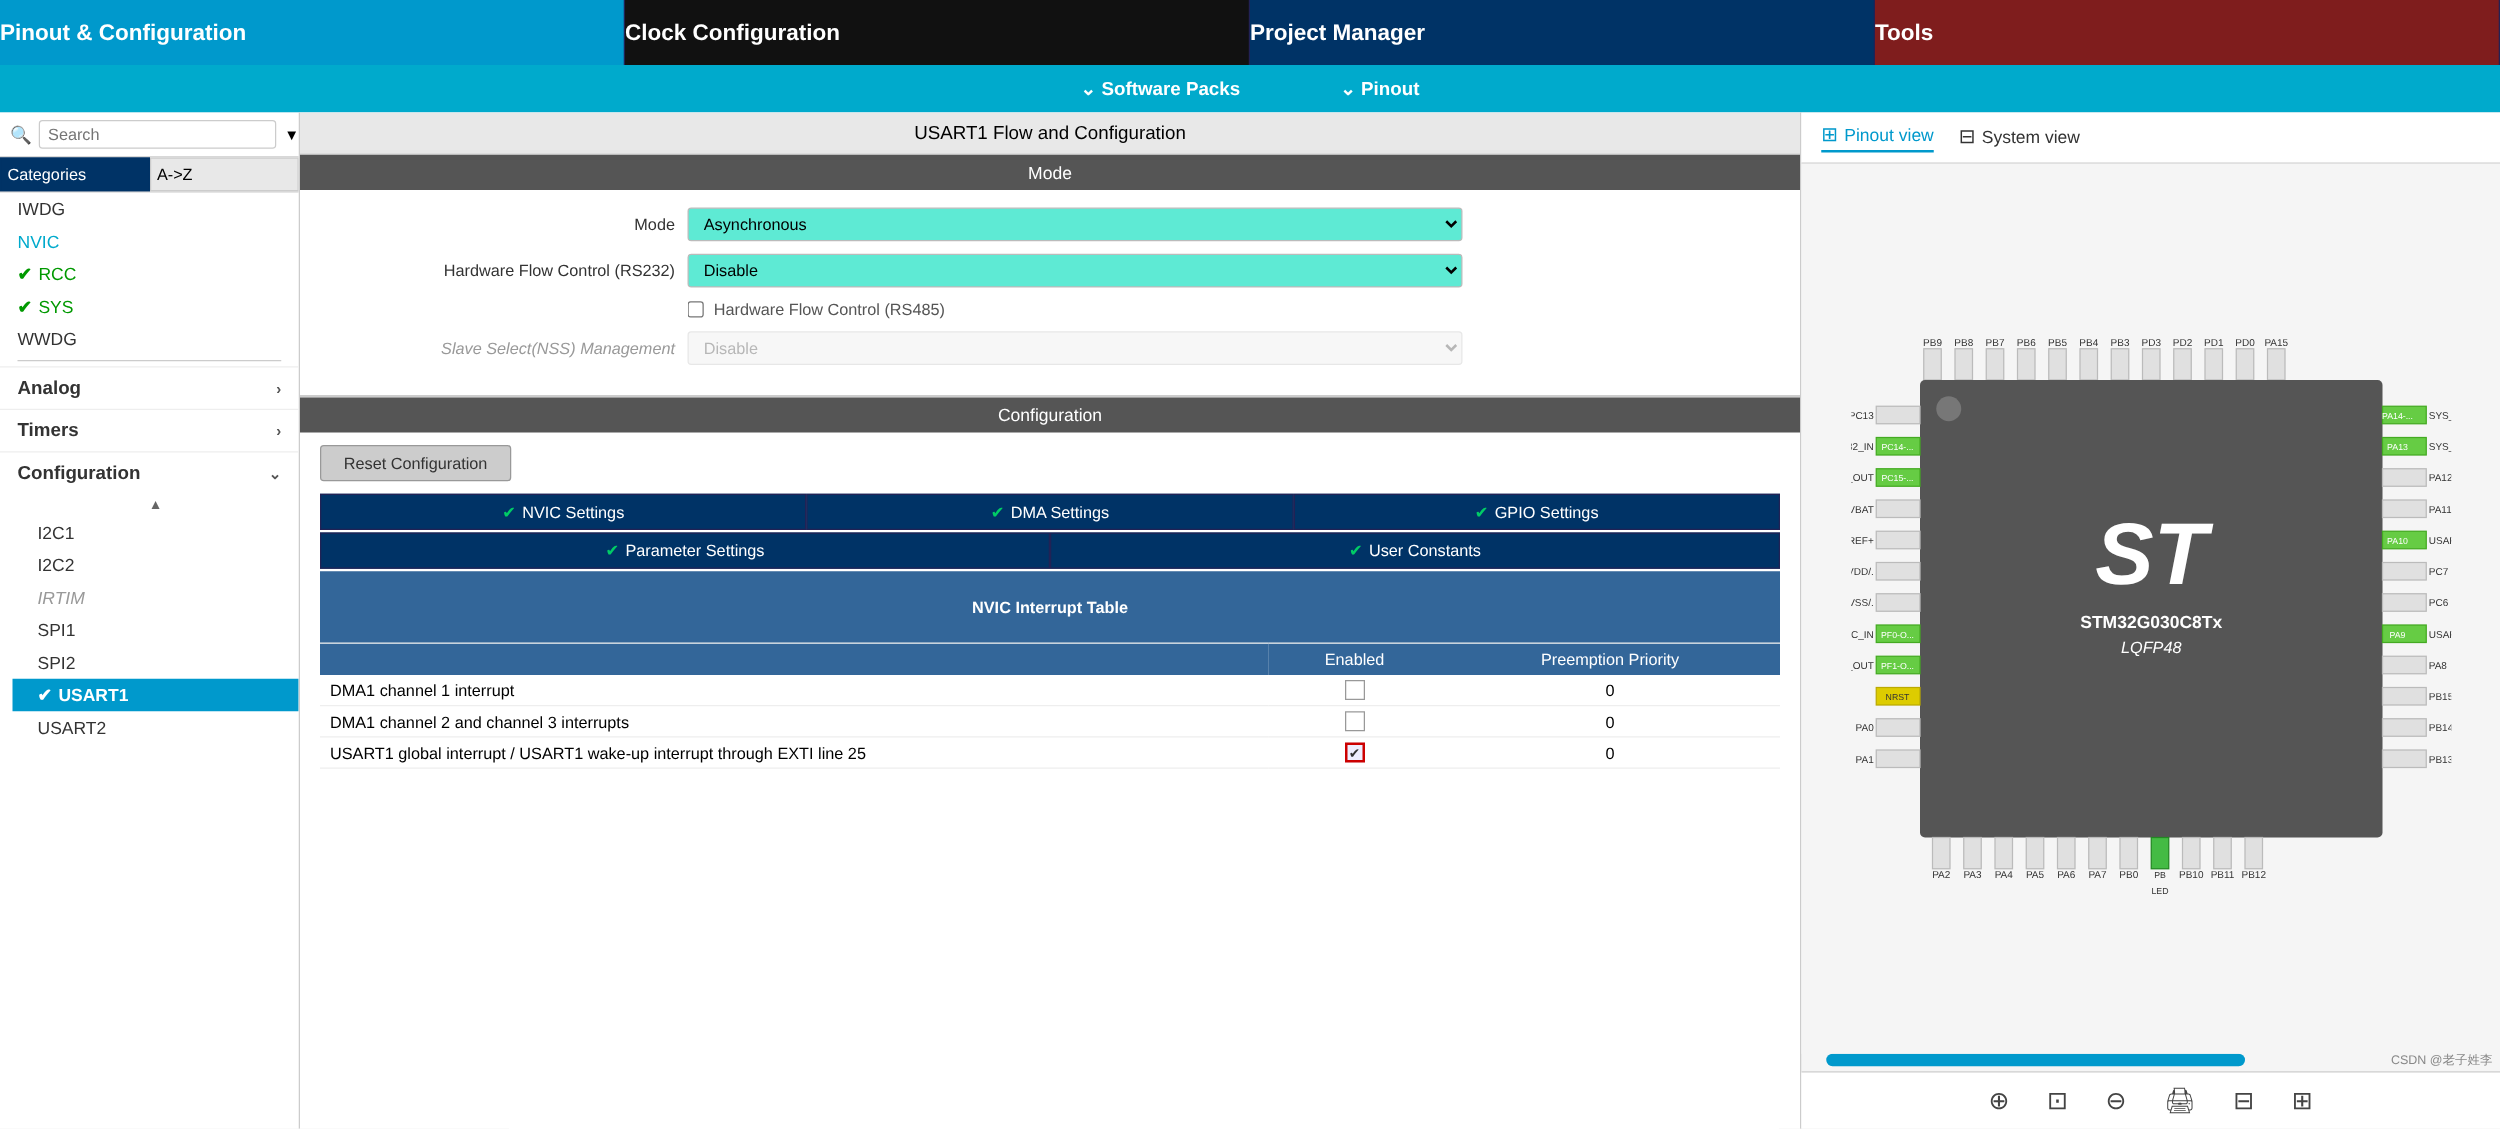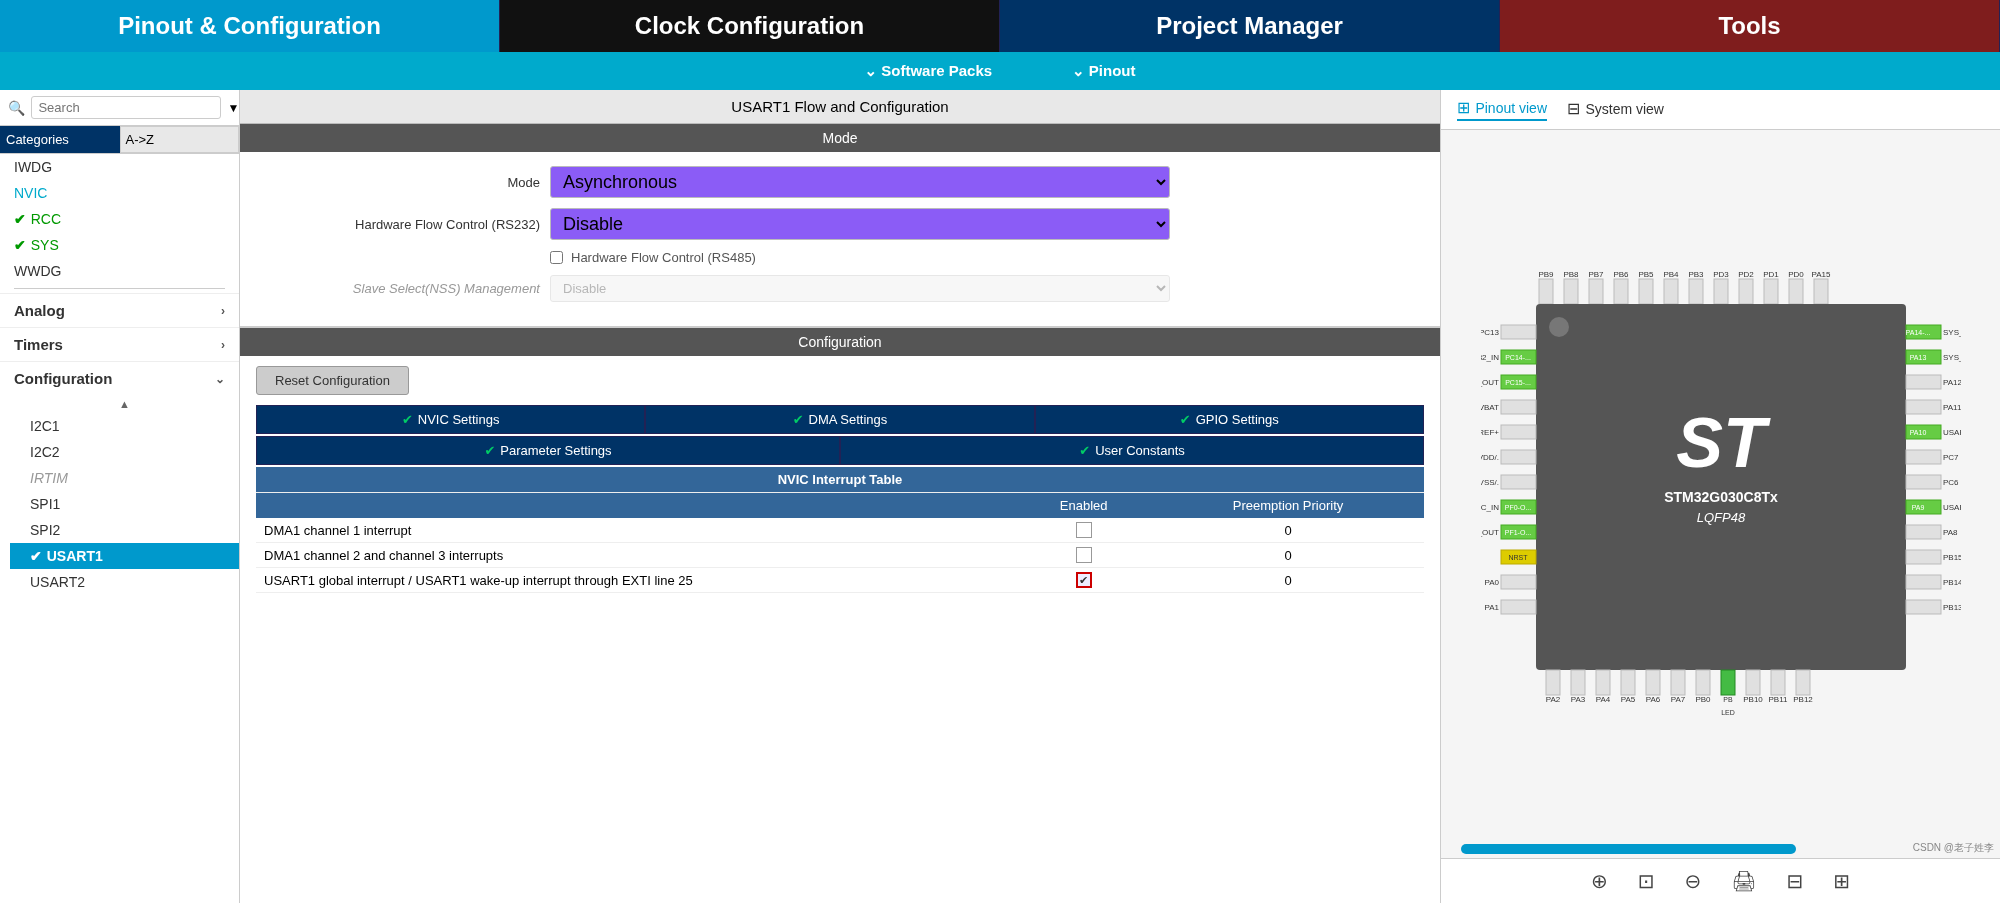--- a/index.html
+++ b/index.html
@@ -8,23 +8,23 @@
     
     .top-nav {
       display: flex;
       height: 52px;
       background: #003366;
     }
     .top-nav-tab {
       flex: 1;
       display: flex;
       align-items: center;
-      justify-content: center;
+      justify-content: flex-start;
       color: #fff;
-      font-size: 24px;
+      font-size: 18px;
       font-weight: bold;
       cursor: pointer;
       border-right: 1px solid #225;
     }
     .top-nav-tab:first-child { background: #0099cc; }
     .top-nav-tab:nth-child(2) { background: #111; }
     .top-nav-tab:nth-child(3) { background: #003366; }
     .top-nav-tab:nth-child(4) { background: #7f1d1d; }
 
     
@@ -169,24 +169,24 @@
     }
     .form-label {
       width: 280px;
       font-size: 13px;
       color: #333;
       text-align: right;
     }
     .form-select {
       flex: 1;
       padding: 4px 8px;
-      font-size: 18px;
+      font-size: 13px;
       border: 1px solid #bbb;
       border-radius: 3px;
-      background: #8b5cf6;
+      background: #5eead4;
       max-width: 620px;
     }
     .form-checkbox-row {
       display: flex;
       align-items: center;
       margin-bottom: 10px;
       padding-left: 290px;
       gap: 8px;
       font-size: 13px;
       color: #555;
@@ -540,21 +540,21 @@
         </div>
         <div class="config-tab">
           <span class="icon-check">✔</span>
           <span>User Constants</span>
         </div>
       </div>
 
       <table class="nvic-table">
         <thead>
           <tr class="header-row">
-            <td colspan="3" style="background:#336699;color:#fff;text-align:center;padding:5px;font-weight:bold;">
+            <td colspan="3" style="background:#336699;color:#fff;text-align:center;padding:21px;font-weight:bold;">
               <span>NVIC Interrupt Table</span>
             </td>
           </tr>
           <tr>
             <th style="width:65%;">​</th>
             <th class="center">
               <span>Enabled</span>
             </th>
             <th class="center">
               <span>Preemption Priority</span>

